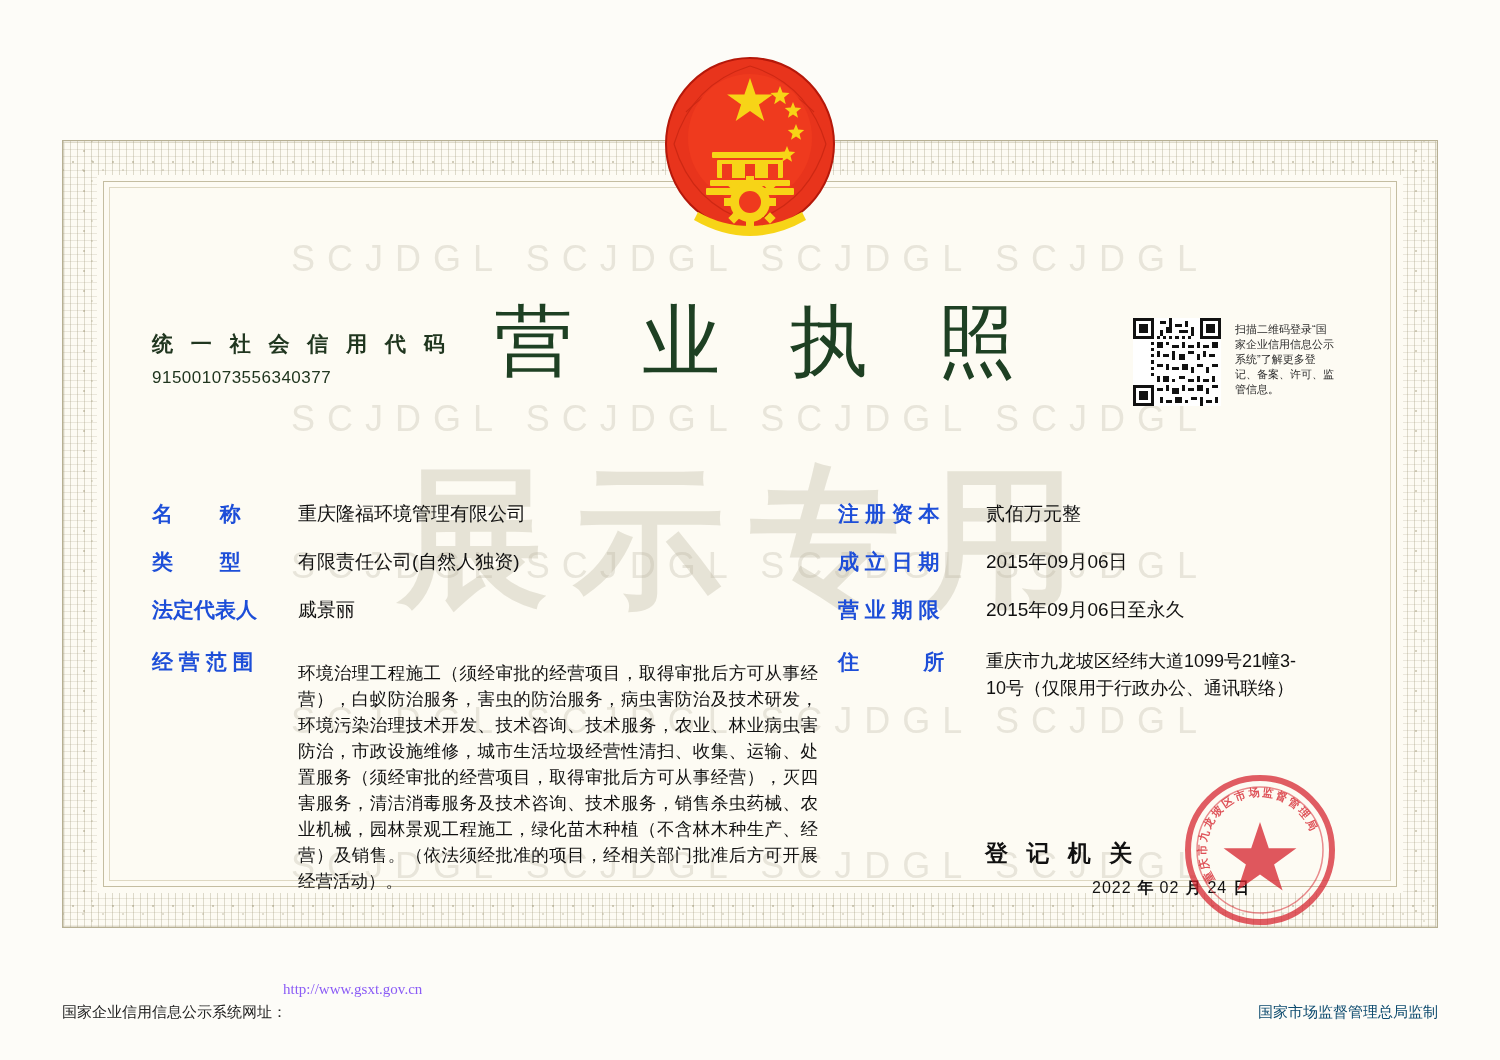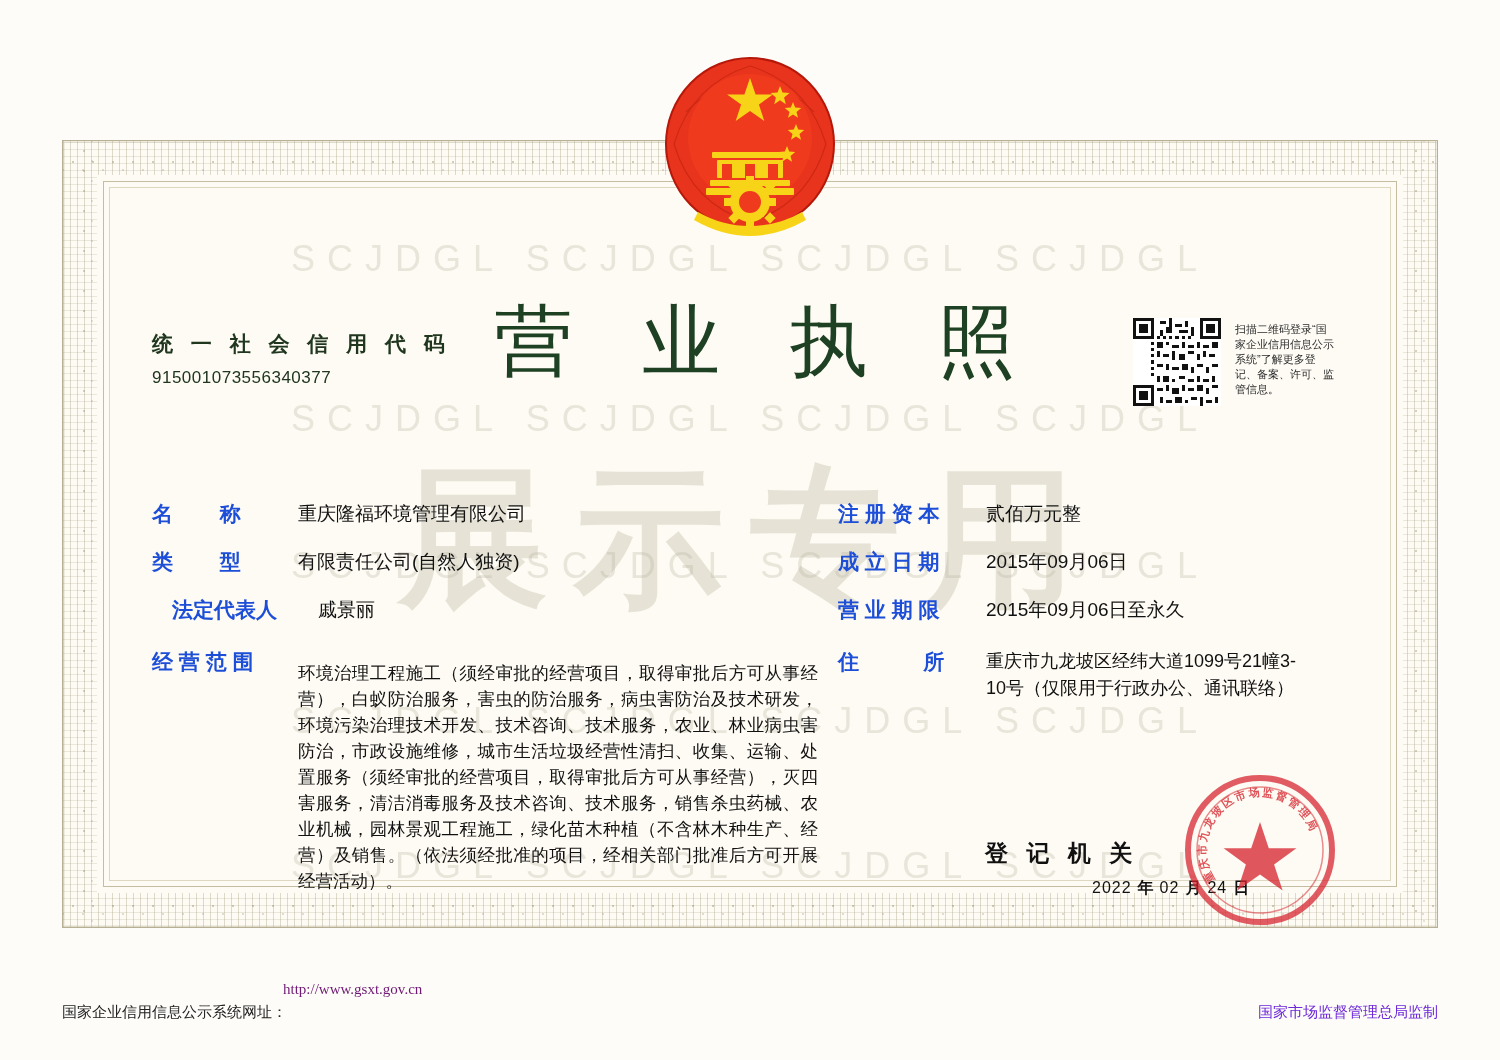--- a/index.html
+++ b/index.html
@@ -201,26 +201,26 @@
 
   
   .footer-left{
     position:absolute;left:62px;bottom:38px;
     font-family:"Liberation Sans", sans-serif;
     font-size:15px;color:#222;
   }
   .footer-url{
     position:absolute;left:283px;bottom:62px;
     font-family:"Liberation Serif", serif;
-    font-size:15px;color:#701a75;margin-top:33px;
+    font-size:15px;color:#8b5cf6;margin-top:33px;
   }
   .footer-right{
     position:absolute;right:62px;bottom:38px;
     font-family:"Liberation Sans", sans-serif;
-    font-size:15px;color:#6d28d9;
+    font-size:15px;color:#0c4a6e;
   }
 </style>
 </head>
 <body>
 
 <div class="cert-frame">
   <div class="guilloche"></div>
   <div class="wave-band top"></div>
   <div class="wave-band bottom"></div>
   <div class="wave-side left"></div>
@@ -394,21 +394,21 @@
 <div class="field" style="left:152px;top:500px;">
   <span class="flabel j4">名&nbsp;&nbsp;&nbsp;&nbsp;&nbsp;&nbsp;&nbsp;&nbsp;称</span>
   <span class="fval">重庆隆福环境管理有限公司</span>
 </div>
 
 <div class="field" style="left:152px;top:548px;">
   <span class="flabel j4">类&nbsp;&nbsp;&nbsp;&nbsp;&nbsp;&nbsp;&nbsp;&nbsp;型</span>
   <span class="fval">有限责任公司(自然人独资)</span>
 </div>
 
-<div class="field" style="left:152px;top:596px;margin-left:20px;">
+<div class="field" style="left:152px;top:596px;">
   <span class="flabel" style="width:128px;">法定代表人</span>
   <span class="fval">戚景丽</span>
 </div>
 
 <div class="field" style="left:152px;top:648px;">
   <span class="flabel" style="width:128px;">经 营 范 围</span>
   <span class="fval scope-val">环境治理工程施工（须经审批的经营项目，取得审批后方可从事经营），白蚁防治服务，害虫的防治服务，病虫害防治及技术研发，环境污染治理技术开发、技术咨询、技术服务，农业、林业病虫害防治，市政设施维修，城市生活垃圾经营性清扫、收集、运输、处置服务（须经审批的经营项目，取得审批后方可从事经营），灭四害服务，清洁消毒服务及技术咨询、技术服务，销售杀虫药械、农业机械，园林景观工程施工，绿化苗木种植（不含林木种生产、经营）及销售。（依法须经批准的项目，经相关部门批准后方可开展经营活动）。</span>
 </div>
 
 <div class="field" style="left:838px;top:500px;">

